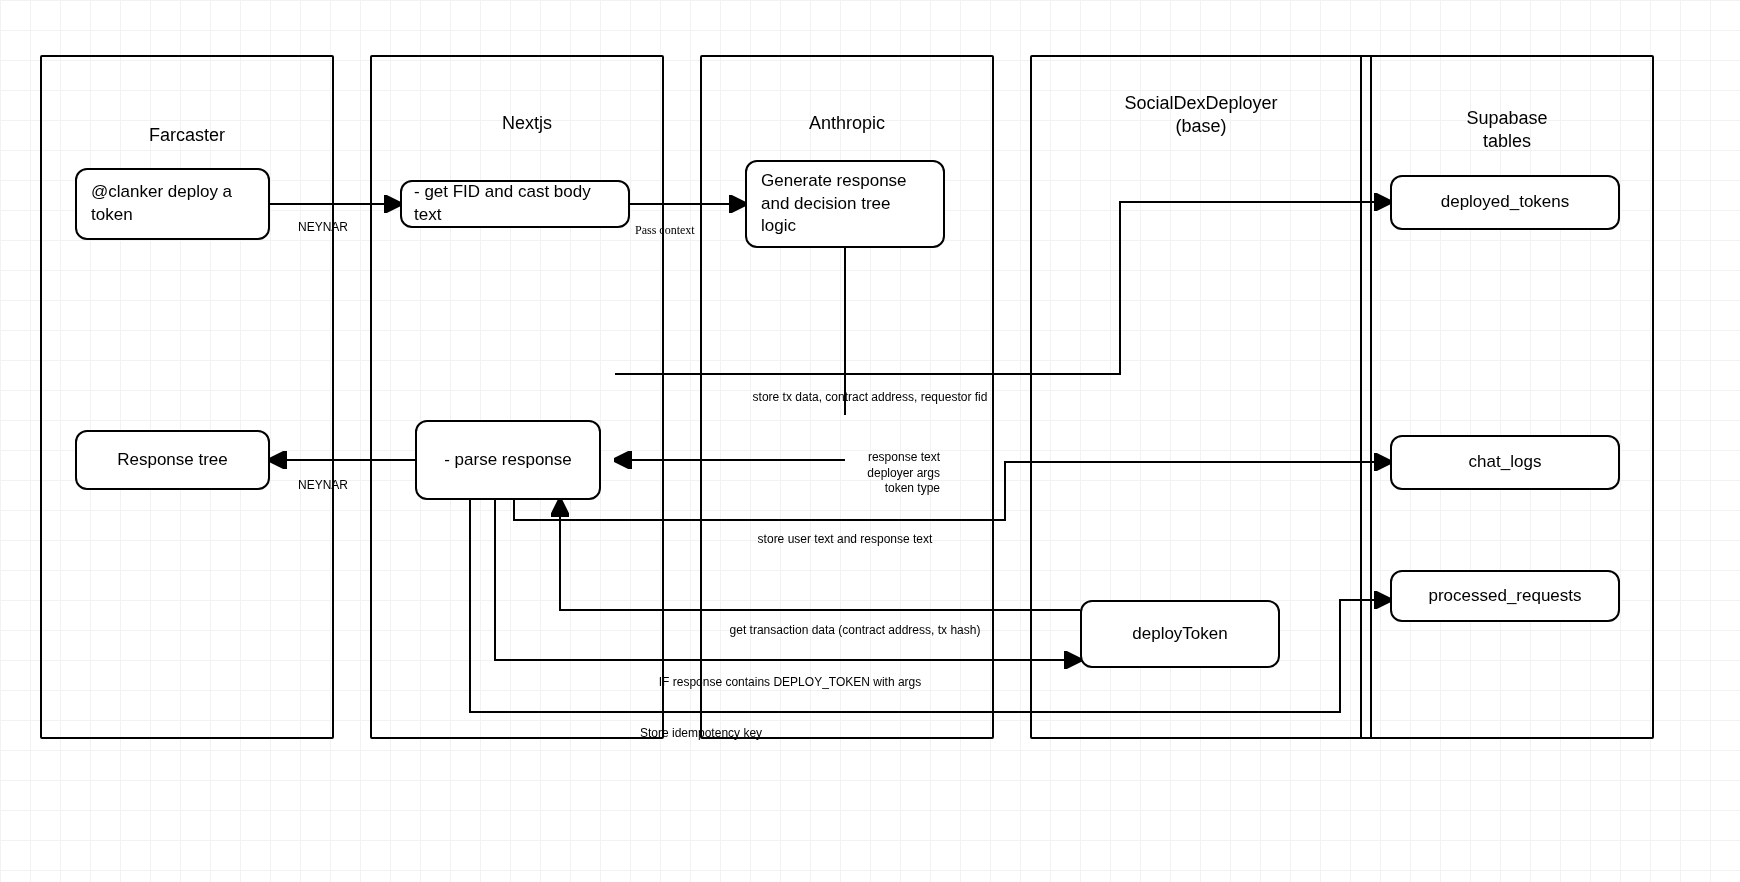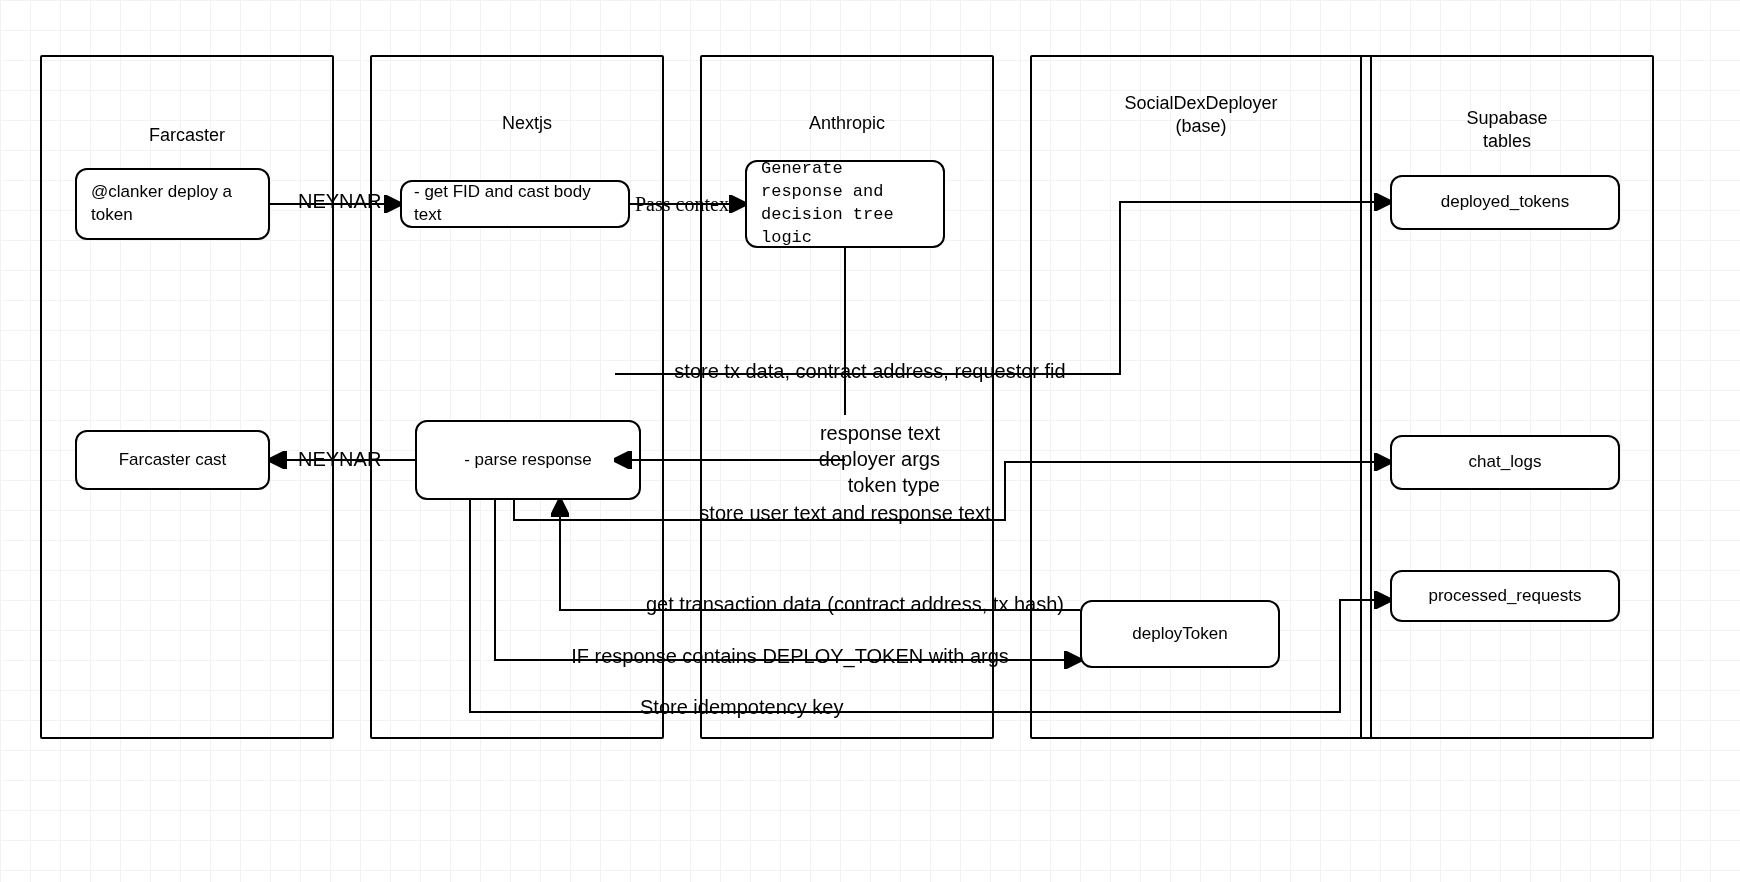--- a/index.html
+++ b/index.html
@@ -42,24 +42,25 @@
     display:flex;align-items:center;
     font-size:17px;
     line-height:1.35;
     box-sizing:border-box;
   }
   .node.center{justify-content:center;text-align:center;}
   .node.left{justify-content:flex-start;text-align:left;}
   svg.wires{position:absolute;inset:0;}
   .lbl{
     position:absolute;
-    font-size:20px;
+    font-size:12px;
     color:#000;
     background:transparent;
     white-space:nowrap;
+    margin-top:30px;
   }
   .lbl.center{text-align:left;transform:translateX(-50%);}
   .lbl.multi{white-space:normal;text-align:right;line-height:1.3;}
 </style>
 </head>
 <body>
 
 <div class="grid"></div>
 
 <div class="box" style="left:40px;top:55px;width:290px;height:680px;">
@@ -75,23 +76,23 @@
   <div class="title" style="top:35px;white-space:pre-line;">SocialDexDeployer
 (base)</div>
 </div>
 <div class="box" style="left:1360px;top:55px;width:290px;height:680px;">
   <div class="title" style="top:50px;white-space:pre-line;">Supabase
 tables</div>
 </div>
 
 <div class="node left" style="left:75px;  top:168px;width:195px;height:72px;">@clanker deploy a token</div>
 <div class="node left" style="left:400px; top:180px;width:230px;height:48px;padding:6px 12px;">- get FID and cast body text</div>
-<div class="node left" style="left:745px; top:160px;width:200px;height:88px;font-family:Liberation Mono, monospace;">Generate response and decision tree logic</div>
-<div class="node center" style="left:75px;  top:430px;width:195px;height:60px;">Farcaster cast</div>
-<div class="node center" style="left:415px; top:420px;width:226px;height:80px;">- parse response</div>
+<div class="node left" style="left:745px; top:160px;width:200px;height:88px;">Generate response and decision tree logic</div>
+<div class="node center" style="left:75px;  top:430px;width:195px;height:60px;">Response tree</div>
+<div class="node center" style="left:415px; top:420px;width:186px;height:80px;">- parse response</div>
 <div class="node center" style="left:1080px;top:600px;width:200px;height:68px;">deployToken</div>
 <div class="node center" style="left:1390px;top:175px;width:230px;height:55px;">deployed_tokens</div>
 <div class="node center" style="left:1390px;top:435px;width:230px;height:55px;">chat_logs</div>
 <div class="node center" style="left:1390px;top:570px;width:230px;height:52px;">processed_requests</div>
 
 <svg class="wires" width="1740" height="882" stroke="#000" stroke-width="2" fill="none">
   <defs>
     <marker id="ar" viewBox="0 0 12 12" refX="11" refY="6" markerWidth="9" markerHeight="9" orient="auto-start-reverse">
       <path d="M0 0 L12 6 L0 12 z" fill="#000"></path>
     </marker>

